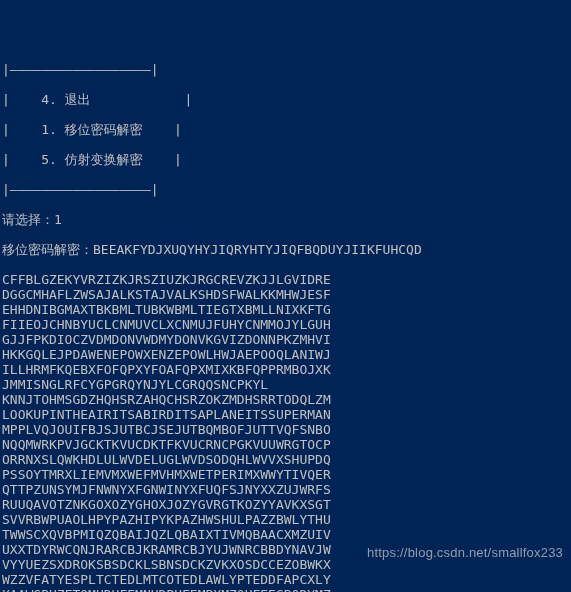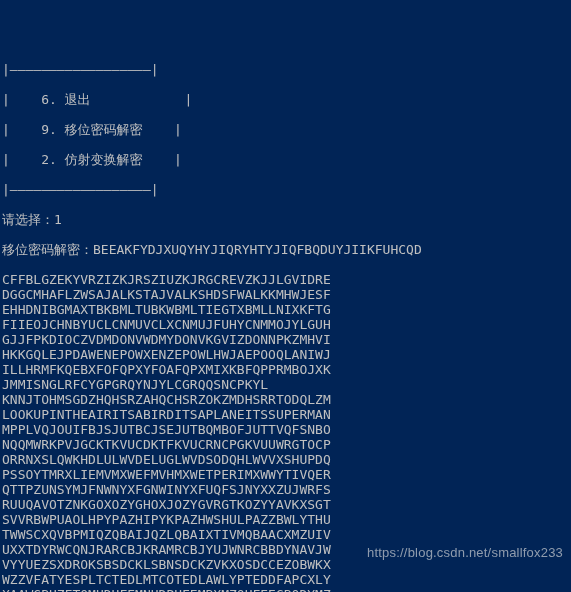--- a/index.html
+++ b/index.html
@@ -26,23 +26,23 @@
     font-size: 13px;
     letter-spacing: 0.2px;
   }
 </style>
 </head>
 <body>
 
 
 
 <span class="line">|——————————————————|</span>
-<span class="line">|    6. 退出            |</span>
-<span class="line">|    9. 移位密码解密    |</span>
-<span class="line">|    2. 仿射变换解密    |</span>
+<span class="line">|    4. 退出            |</span>
+<span class="line">|    1. 移位密码解密    |</span>
+<span class="line">|    5. 仿射变换解密    |</span>
 <span class="line">|——————————————————|</span>
 <span class="line"><span>请选择：</span><span>1</span></span>
 <span class="line"><span>移位密码解密：</span><span>BEEAKFYDJXUQYHYJIQRYHTYJIQFBQDUYJIIKFUHCQD</span></span>
 <div id="output"><span class="line">CFFBLGZEKYVRZIZKJRSZIUZKJRGCREVZKJJLGVIDRE</span><span class="line">DGGCMHAFLZWSAJALKSTAJVALKSHDSFWALKKMHWJESF</span><span class="line">EHHDNIBGMAXTBKBMLTUBKWBMLTIEGTXBMLLNIXKFTG</span><span class="line">FIIEOJCHNBYUCLCNMUVCLXCNMUJFUHYCNMMOJYLGUH</span><span class="line">GJJFPKDIOCZVDMDONVWDMYDONVKGVIZDONNPKZMHVI</span><span class="line">HKKGQLEJPDAWENEPOWXENZEPOWLHWJAEPOOQLANIWJ</span><span class="line">ILLHRMFKQEBXFOFQPXYFOAFQPXMIXKBFQPPRMBOJXK</span><span class="line">JMMISNGLRFCYGPGRQYNJYLCGRQQSNCPKYL</span><span class="line">KNNJTOHMSGDZHQHSRZAHQCHSRZOKZMDHSRRTODQLZM</span><span class="line">LOOKUPINTHEAIRITSABIRDITSAPLANEITSSUPERMAN</span><span class="line">MPPLVQJOUIFBJSJUTBCJSEJUTBQMBOFJUTTVQFSNBO</span><span class="line">NQQMWRKPVJGCKTKVUCDKTFKVUCRNCPGKVUUWRGTOCP</span><span class="line">ORRNXSLQWKHDLULWVDELUGLWVDSODQHLWVVXSHUPDQ</span><span class="line">PSSOYTMRXLIEMVMXWEFMVHMXWETPERIMXWWYTIVQER</span><span class="line">QTTPZUNSYMJFNWNYXFGNWINYXFUQFSJNYXXZUJWRFS</span><span class="line">RUUQAVOTZNKGOXOZYGHOXJOZYGVRGTKOZYYAVKXSGT</span><span class="line">SVVRBWPUAOLHPYPAZHIPYKPAZHWSHULPAZZBWLYTHU</span><span class="line">TWWSCXQVBPMIQZQBAIJQZLQBAIXTIVMQBAACXMZUIV</span><span class="line">UXXTDYRWCQNJRARCBJKRAMRCBJYUJWNRCBBDYNAVJW</span><span class="line">VYYUEZSXDROKSBSDCKLSBNSDCKZVKXOSDCCEZOBWKX</span><span class="line">WZZVFATYESPLTCTEDLMTCOTEDLAWLYPTEDDFAPCXLY</span><span class="line">XAAWGBUZFTQMUDUFEMNUDPUFEMBXMZQUFEEGBQDYMZ</span></div>
 
 
 <div class="watermark">https://blog.csdn.net/smallfox233</div>
 
 
 

